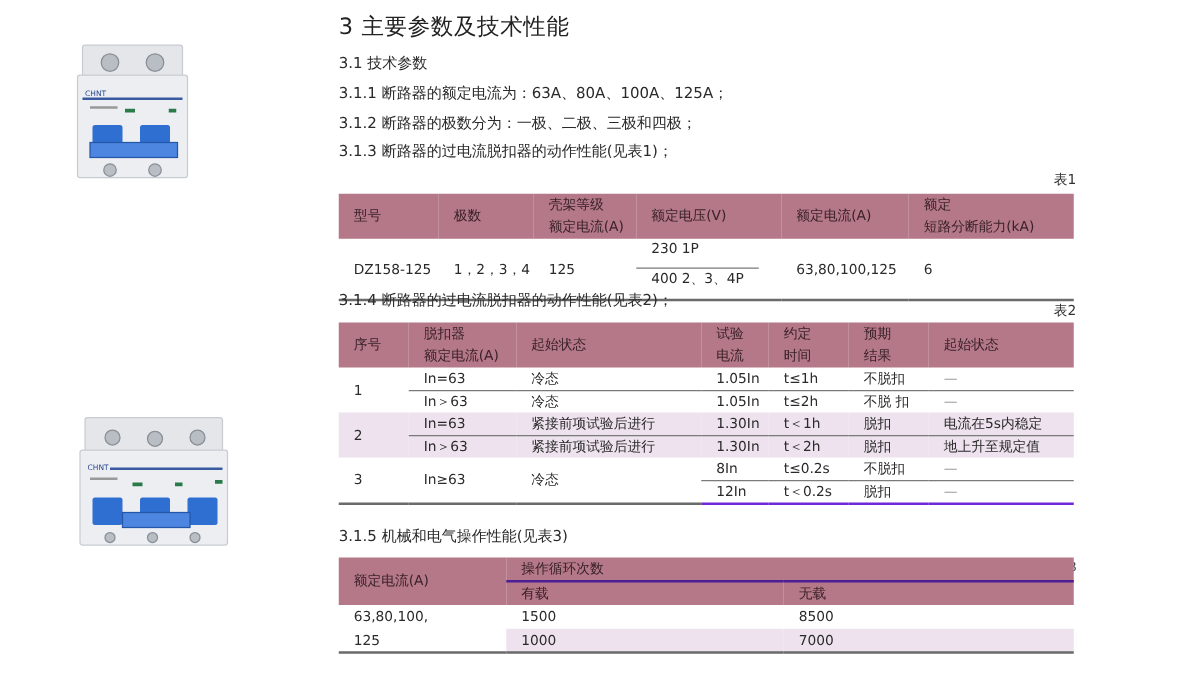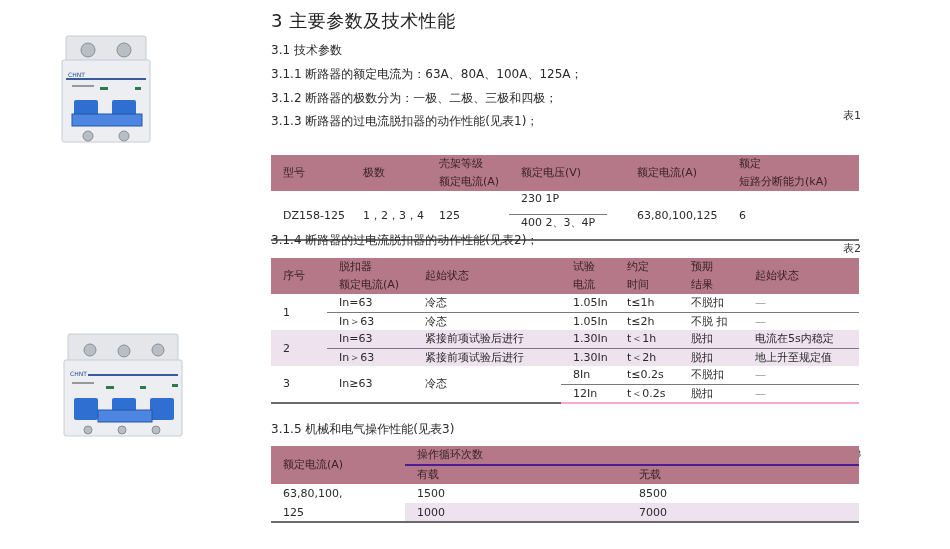--- a/index.html
+++ b/index.html
@@ -28,21 +28,21 @@
     #t1 .volt { padding: 0; }
     #t1 .volt div { padding-left: 12px; line-height: 16px; height: 24px; }
     #t1 .volt div.top { border-bottom: 1px solid #7a7a7a; margin-right: 18px; }
 
     
     #t2 { top: 258px; }
     #t2 th { height: 36px; }
     #t2 td { height: 18px; }
     #t2 tr.r-a td.bdr { border-bottom: 1px solid #7a7a7a; }
     #t2 tr.g2 td { background: #ede2ee; }
-    #t2 tr.last td { border-bottom: 2px solid #f9a8d4; }
+    #t2 tr.last td { border-bottom: 2px solid #6d28d9; }
 
     
     #t3 { top: 446px; }
     #t3 th { height: 18px; }
     #t3 th.sub-head-top { border-bottom: 2px solid #4c1d95; }
     #t3 td { height: 19px; }
     #t3 td.lil { background: #ede2ee; }
     #t3 tr.last td { border-bottom: 2px solid #6a6a6a; }
   </style>
 </head>
@@ -90,21 +90,21 @@
   </svg>
 </div>
 
 <div class="main">
   <div class="h1">3 主要参数及技术性能</div>
   <div class="p" style="top:42px;">3.1 技术参数</div>
   <div class="p" style="top:66px;">3.1.1 断路器的额定电流为：63A、80A、100A、125A；</div>
   <div class="p" style="top:90px;">3.1.2 断路器的极数分为：一极、二极、三极和四极；</div>
   <div class="p" style="top:113px;">3.1.3 断路器的过电流脱扣器的动作性能(见表1)；</div>
 
-  <div class="tlabel" style="top:108px;">表1</div>
+  <div class="tlabel" style="top:136px;">表1</div>
 
   <table id="t1">
     <colgroup>
       <col style="width:80px">
         <col style="width:76px">
         <col style="width:82px">
         <col style="width:116px">
         <col style="width:102px">
         <col>
     </colgroup>

